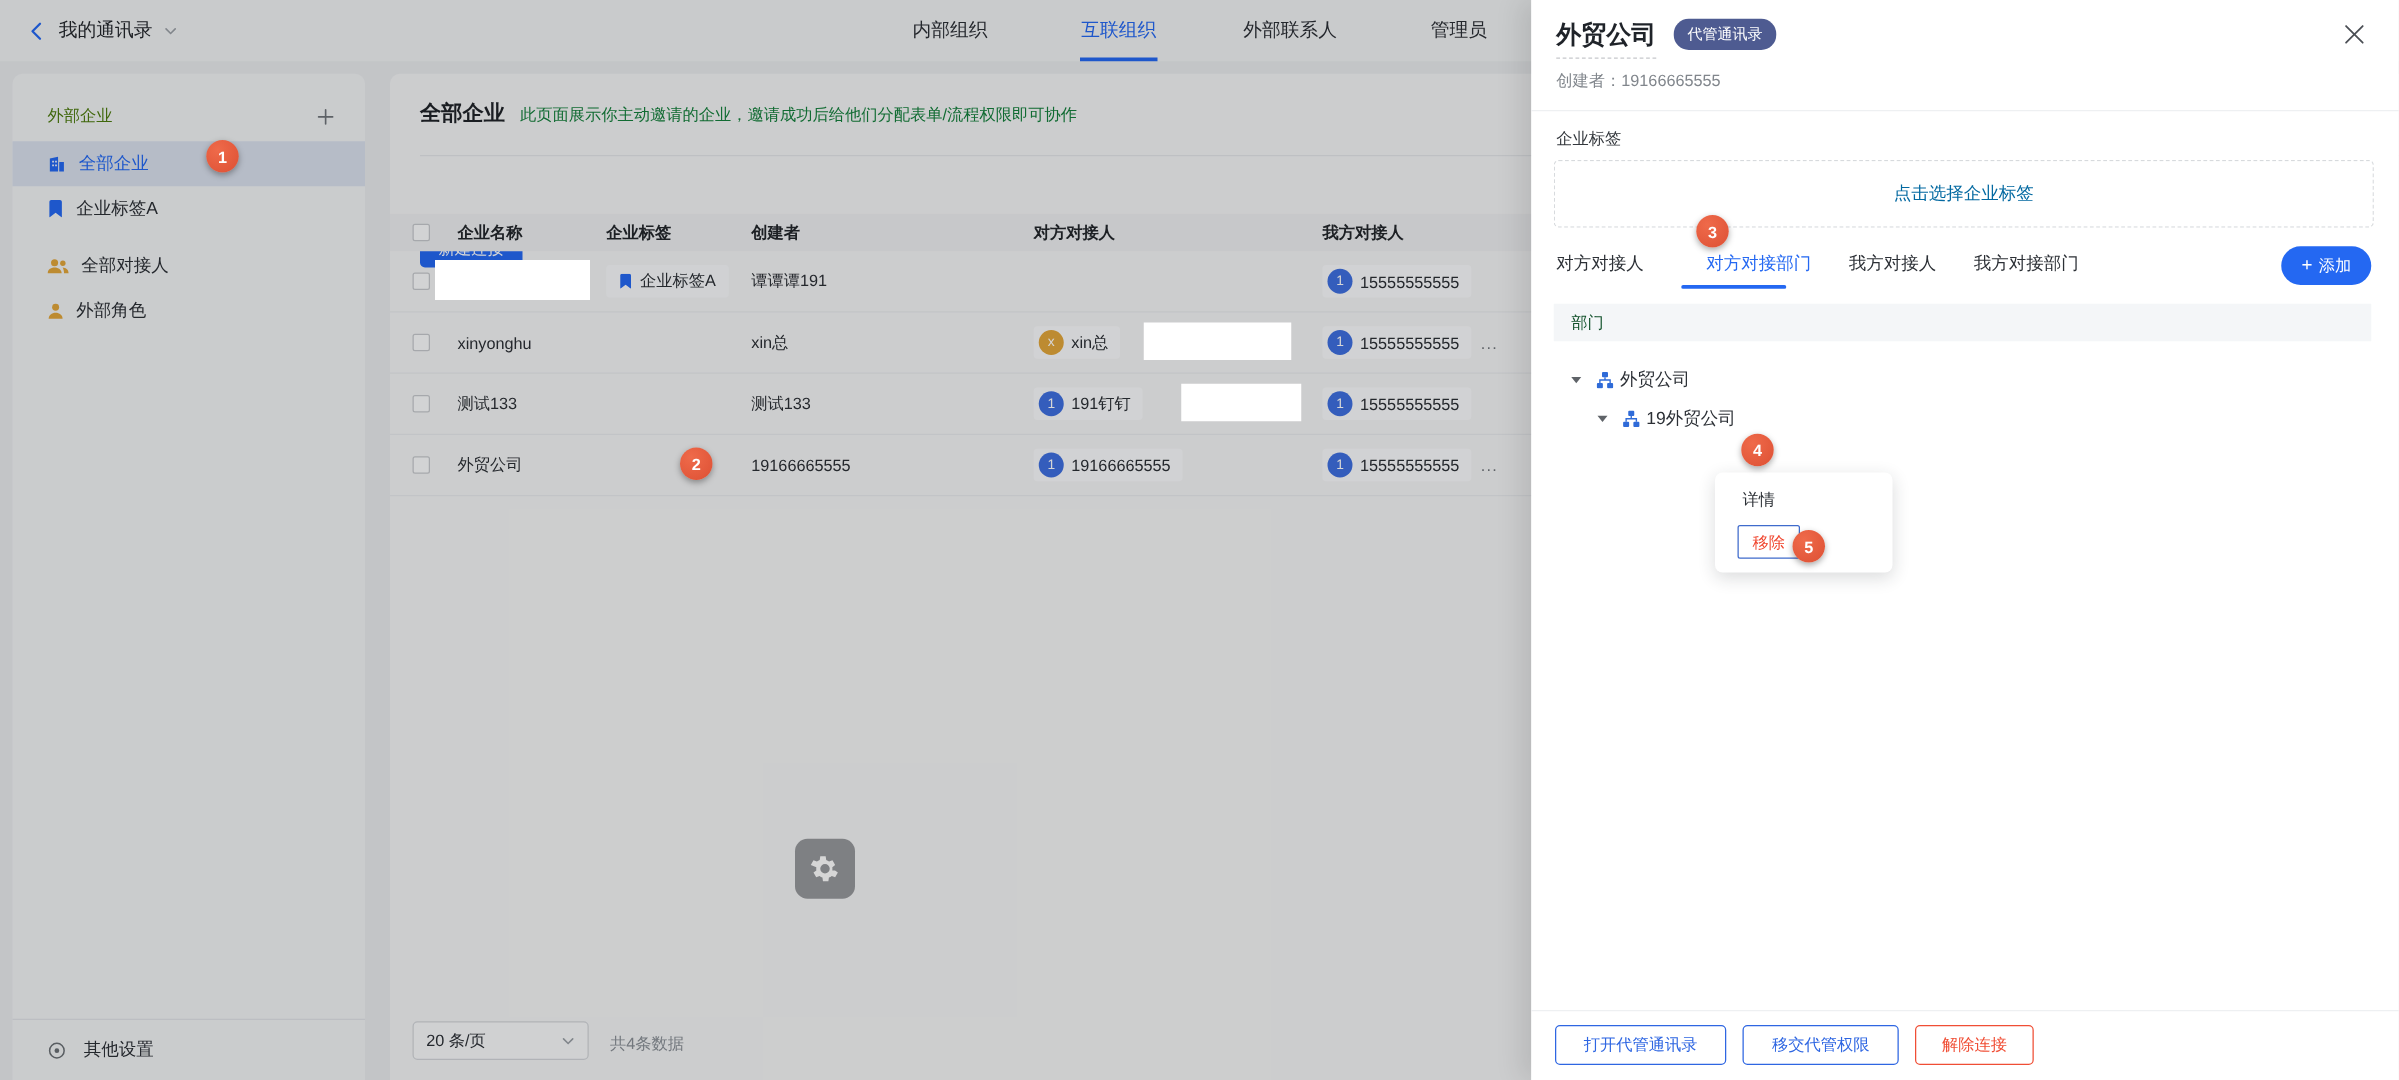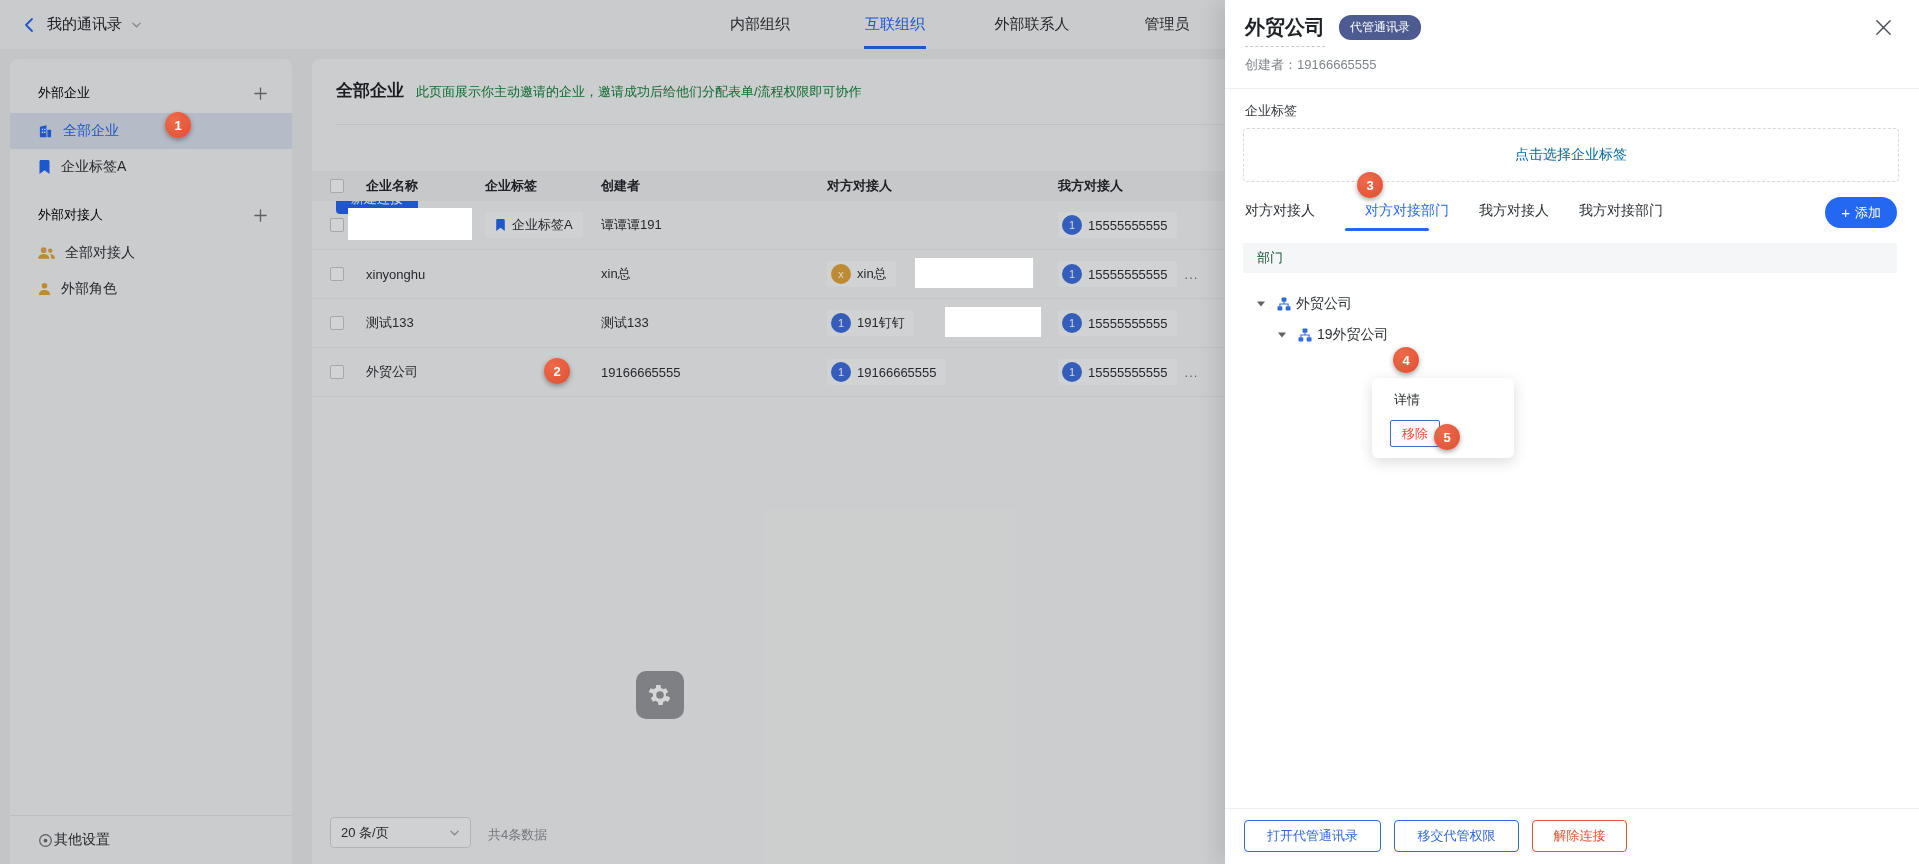--- a/index.html
+++ b/index.html
@@ -14,26 +14,26 @@
   
   .topbar { position:absolute; left:0; top:0; width:1919px; height:49px; background:#f0f2f4; }
   .back-group { position:absolute; left:22px; top:0; height:49px; display:flex; align-items:center; gap:9px; cursor:pointer; }
   .back-label { font-size:15px; color:#23272c; }
   .top-tab { position:absolute; top:0; height:49px; display:flex; align-items:center; justify-content:center; font-size:15px; color:#2c3036; cursor:pointer; }
   .top-tab.active { color:#2468f2; }
   .tab-underline { position:absolute; left:864px; bottom:0; width:62px; height:3px; background:#2468f2; }
 
   
   .sidebar { position:absolute; left:10px; top:59px; width:282px; height:805px; background:#f1f3f5; border-radius:8px 8px 0 0; padding-top:14px; }
-  .sb-head { display:flex; justify-content:space-between; align-items:center; padding:11px 24px 11px 28px; font-size:13px; color:#000000; }
+  .sb-head { display:flex; justify-content:space-between; align-items:center; padding:11px 24px 11px 28px; font-size:13px; color:#4d7c0f; }
   .sb-plus { cursor:pointer; }
   .sb-item { display:flex; align-items:center; gap:10px; height:36px; padding:0 28px; font-size:14px; color:#2c3036; cursor:pointer; }
   .sb-item.active { background:#d9e1ee; color:#2468f2; }
   .sb-gap { height:10px; }
-  .sb-footer { position:absolute; left:0; right:0; bottom:0; height:49px; border-top:1px solid #e0e3e7; display:flex; align-items:center; gap:1px; padding:0 28px; font-size:14px; cursor:pointer; }
+  .sb-footer { position:absolute; left:0; right:0; bottom:0; height:49px; border-top:1px solid #e0e3e7; display:flex; align-items:center; gap:14px; padding:0 28px; font-size:14px; cursor:pointer; }
 
   
   .main-card { position:absolute; left:312px; top:59px; width:1607px; height:805px; background:#f4f5f6; border-radius:8px 0 0 0; }
   .main-head { position:absolute; left:24px; top:20px; right:24px; display:flex; align-items:baseline; gap:12px; }
   .main-title { font-size:17px; font-weight:bold; color:#1f2329; }
   .main-sub { font-size:13px; color:#15803d; }
   .head-divider { position:absolute; left:24px; right:0; top:65px; border-top:1px solid #e3e5e9; }
   .btn-primary { position:absolute; left:24px; top:80px; height:31px; padding:0 15px; background:#2468f2; color:#fff; font-size:13px; border:none; border-radius:4px; display:flex; align-items:center; cursor:pointer;margin-top:44px; }
 
   .table { position:absolute; left:0; right:0; top:112px; }
@@ -151,28 +151,20 @@
   </div>
   <div class="sb-item">
     <span>
       <svg width="13" height="14" viewBox="0 0 12 14">
           <path fill="#2468f2" d="M1 1.5C1 .7 1.7 0 2.5 0h7C10.3 0 11 .7 11 1.5V14L6 10.2 1 14V1.5z"></path>
         </svg>
     </span>
     <span>企业标签A</span>
   </div>
   <div class="sb-gap"></div>
-  <div class="sb-head">
-    <span>外部对接人</span>
-    <span class="sb-plus">
-      <svg width="15" height="15" viewBox="0 0 16 16">
-          <path d="M8 2v12M2 8h12" stroke="#6f747a" stroke-width="1.4" stroke-linecap="round"></path>
-        </svg>
-    </span>
-  </div>
   <div class="sb-item">
     <span>
       <svg width="17" height="14" viewBox="0 0 18 14" fill="#e2a63b">
           <circle cx="6" cy="4" r="3"></circle>
           <path d="M0 13c0-3 2.7-5 6-5s6 2 6 5H0z"></path>
           <circle cx="13" cy="4.5" r="2.3"></circle>
           <path d="M12.8 8c2.9.2 5.2 2 5.2 5h-4c0-2-.4-3.6-1.2-5z"></path>
         </svg>
     </span>
     <span>全部对接人</span>

